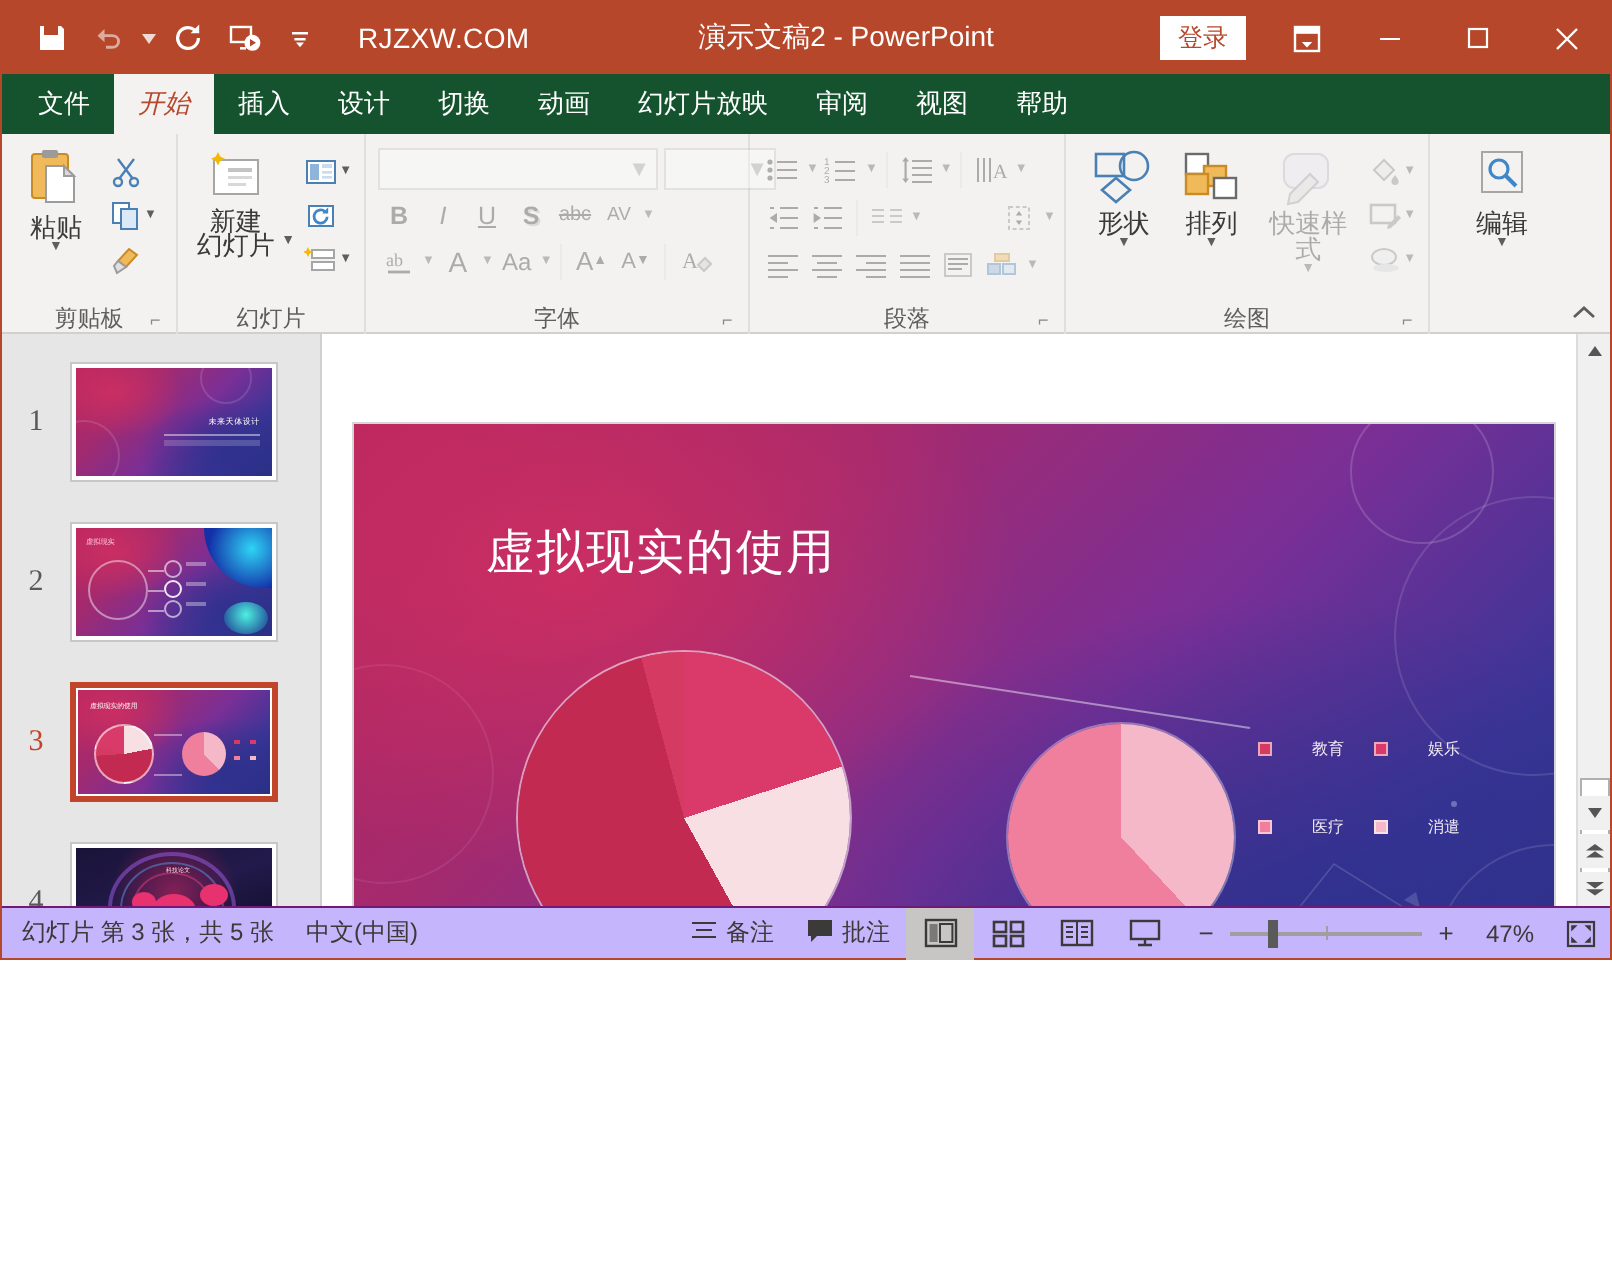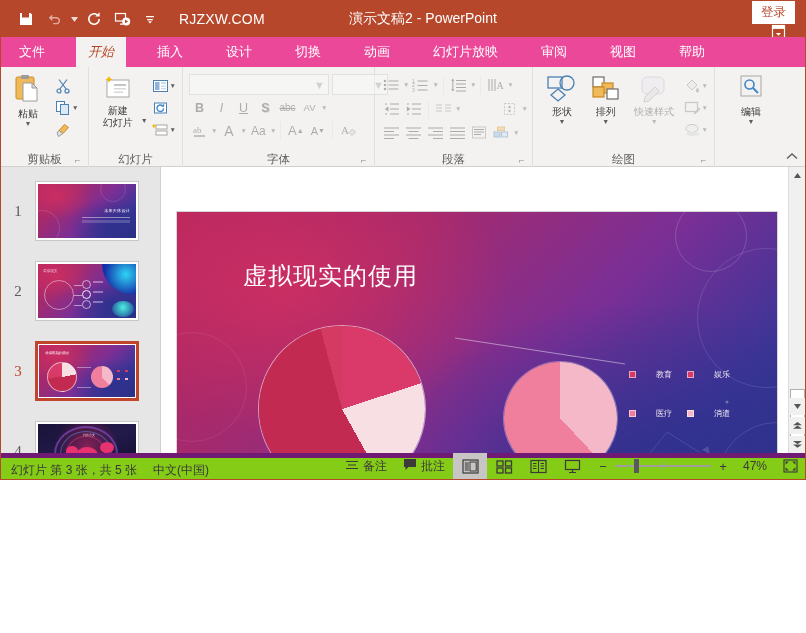--- a/index.html
+++ b/index.html
@@ -41,43 +41,43 @@
     display: flex; align-items: center;
     font-size: 14px; letter-spacing: .2px; color: #ffffff;
   }
   .doctitle {
     position: absolute; left: 0; right: 0; top: 0; height: 36px;
     display: flex; align-items: center; justify-content: center;
     font-size: 14px; color: #ffffff; pointer-events: none;
     padding-left: 40px;
   }
   .tb-right {
-    margin-left: auto; display: flex; align-items: center; height: 36px; flex-direction: column;
+    margin-left: auto; display: flex; align-items: center; height: 36px;
   }
   .signin {
     background: #ffffff; color: #b7472a;
     font-size: 12.5px; line-height: 1;
     padding: 5px 9px; margin-right: 10px;
     cursor: pointer; white-space: nowrap;
   }
   .ribbon-display {
     width: 40px; height: 36px; display:flex; align-items:center; justify-content:center;
     cursor:pointer;
   }
   .wbtn {
     width: 44px; height: 36px;
     display: flex; align-items: center; justify-content: center;
     cursor: pointer; color: #fff;
   }
 
   
   .tabbar {
-    height: 30px; background: #ec4899;
+    height: 30px; background: #14532d;
     display: flex; align-items: flex-end;
-    flex: 0 0 30px; padding-left: 6px; position: relative; gap: 19px;
+    flex: 0 0 30px; padding-left: 6px; position: relative;
   }
   .tab {
     height: 30px; padding: 0 12px;
     display: flex; align-items: center; justify-content: center;
     font-size: 13px; color: #ffffff; cursor: pointer; white-space: nowrap;
   }
   .tab.active { background: #f3f2f1; color: #b7472a; font-style: italic; }
   .tabbar-right { margin-left: auto; display: flex; align-items: center; height: 30px; padding-right: 8px; gap: 4px;}
   .tellme, .share {
     display: flex; align-items: center; gap: 4px;
@@ -103,21 +103,21 @@
   }
   .dialog-launcher {
     position: absolute; right: 2px; bottom: 1px;
     width: 11px; height: 11px; cursor: pointer;
     color: #8a8886; font-size: 9px; line-height: 11px;
   }
   .bigbtn {
     width: 46px; display: flex; flex-direction: column; align-items: center;
     padding-top: 3px; cursor: pointer; color: #3b3a39;
   }
-  .bigbtn .lbl { font-size: 10px; line-height: 13px; text-align: center; margin-top: 2px; color:#3b3a39;}
+  .bigbtn .lbl { font-size: 13px; line-height: 13px; text-align: center; margin-top: 2px; color:#3b3a39;}
   .bigbtn .car { font-size: 7px; line-height: 7px; color: #605e5c; }
   .smallcol { display: flex; flex-direction: column; gap: 1px; padding-top: 3px; }
   .smallbtn {
     height: 21px; display: flex; align-items: center; gap: 1px;
     padding: 0 2px; cursor: pointer;
   }
   .car-sm { font-size: 6.5px; color: #605e5c; line-height: 6px; }
   .disabled { opacity: .38; }
 
   
@@ -223,23 +223,23 @@
     width: 17px; height: 17px; display:flex; align-items:center; justify-content:center;
     background: #f0f0f0; cursor: pointer; font-size: 8px; color: #555;
   }
   .vs-thumb {
     position: absolute; left: 1px; width: 15px;
     background: #ffffff; border: 1px solid #b0b0b0; cursor: pointer;
   }
 
   
   .statusbar {
-    flex: 0 0 26px; height: 26px; background: #84cc16;
-    border-top: 5px solid #701a75;
-    display: flex; align-items: flex-end; font-size: 12px; color: #3b3a39;
+    flex: 0 0 26px; height: 26px; background: #c4b5fd;
+    border-top: 1px solid #701a75;
+    display: flex; align-items: center; font-size: 12px; color: #3b3a39;
   }
   .sb-left { display: flex; align-items: center; gap: 16px; padding-left: 10px; }
   .sb-item { cursor: pointer; white-space: nowrap; }
   .sb-right { margin-left: auto; display: flex; align-items: center; height: 26px; }
   .sb-btn {
     display: flex; align-items: center; gap: 4px;
     padding: 0 8px; height: 26px; cursor: pointer; white-space: nowrap;
   }
   .viewbtn {
     width: 34px; height: 26px; display: flex; align-items: center; justify-content: center;

